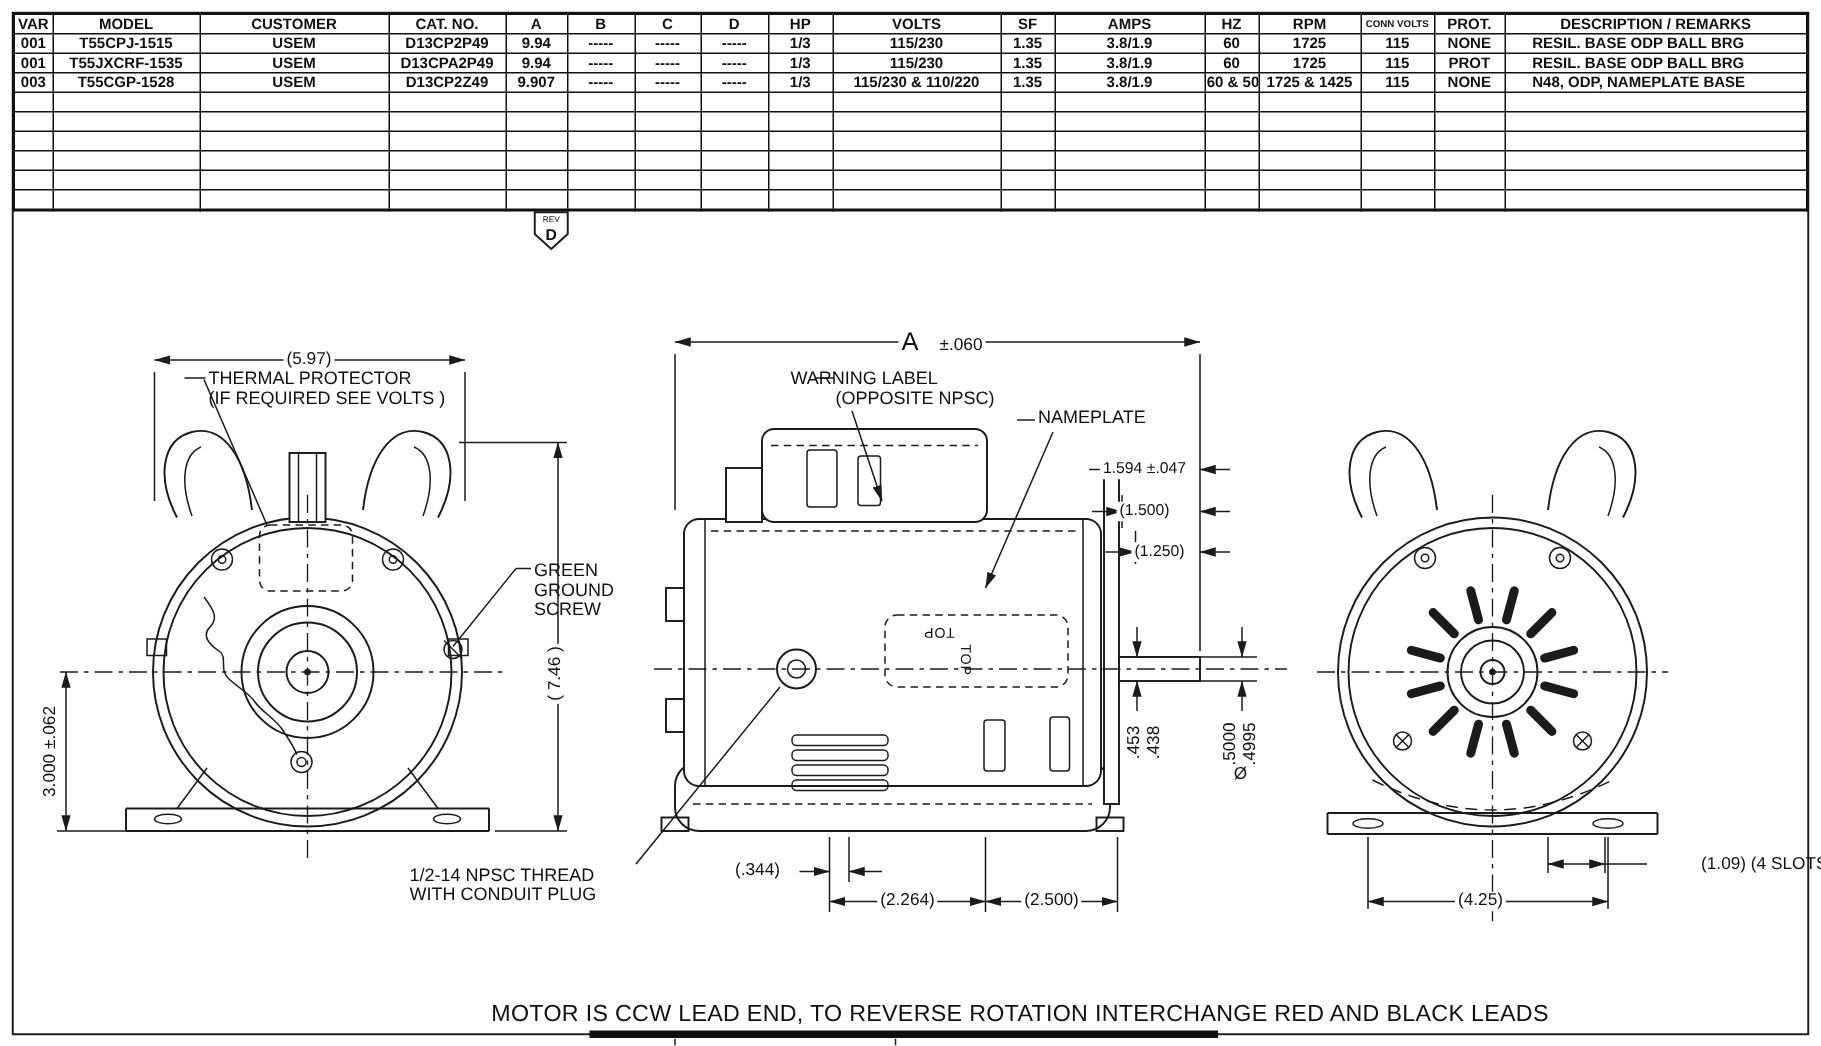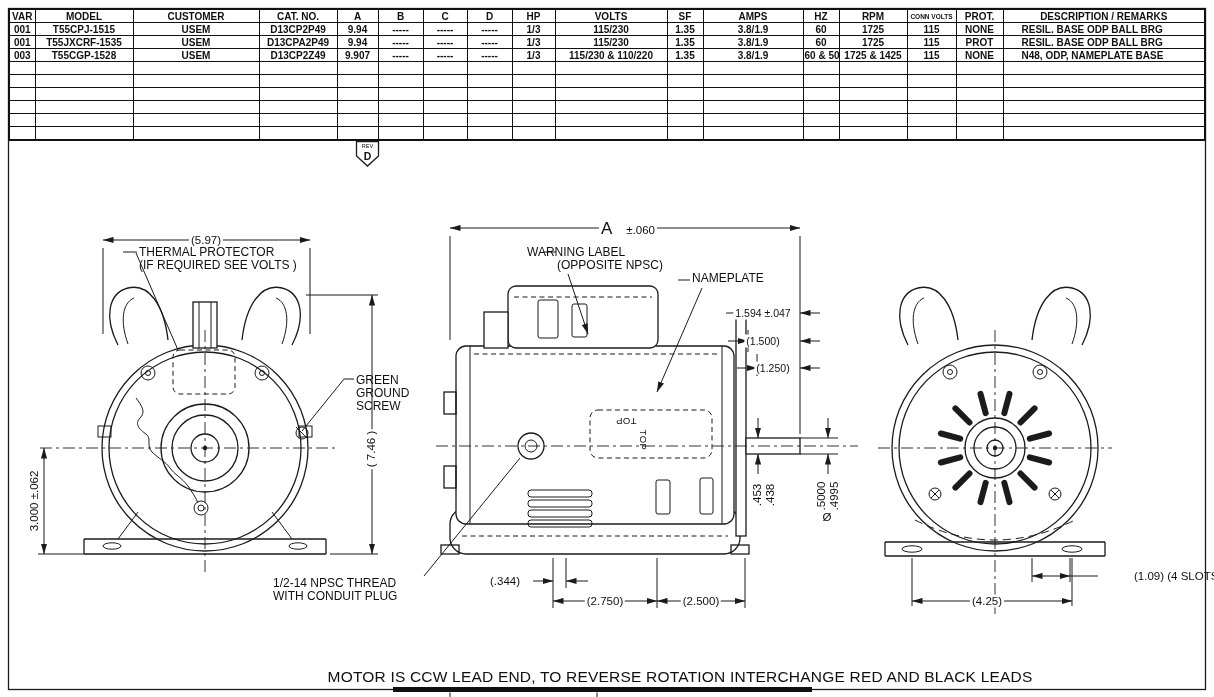--- a/index.html
+++ b/index.html
@@ -462,21 +462,21 @@
   <div class="lbl dims ctr wbg" style="left:763px;top:313px">1.594 ±.047</div>
   <div class="lbl dims ctr wbg" style="left:763px;top:341px">(1.500)</div>
   <div class="lbl dims ctr wbg" style="left:773px;top:368px">(1.250)</div>
   <div class="lbl dim rot" style="left:757px;top:495px">.453</div>
   <div class="lbl dim rot" style="left:770px;top:495px">.438</div>
   <div class="lbl dim rot" style="left:821px;top:496px">.5000</div>
   <div class="lbl dim rot" style="left:834px;top:496px">.4995</div>
   <div class="lbl dim ctr" style="left:827px;top:517px">Ø</div>
 
   <div class="lbl dim ctr" style="left:505px;top:581px">(.344)</div>
-  <div class="lbl dim ctr wbg" style="left:605px;top:601px">(2.750)</div>
+  <div class="lbl dim ctr wbg" style="left:605px;top:601px">(2.264)</div>
   <div class="lbl dim ctr wbg" style="left:701px;top:601px">(2.500)</div>
   <div class="lbl" style="left:273px;top:577px">1/2-14 NPSC THREAD</div>
   <div class="lbl" style="left:273px;top:590px">WITH CONDUIT PLUG</div>
 
   <div class="lbl dim" style="left:1134px;top:570px">(1.09) (4 SLOTS)</div>
   <div class="lbl dim ctr wbg" style="left:987px;top:601px">(4.25)</div>
 
   <div class="lbl note ctr" style="left:680px;top:676px">MOTOR IS CCW LEAD END, TO REVERSE ROTATION INTERCHANGE RED AND BLACK LEADS</div>
 </div>
 

